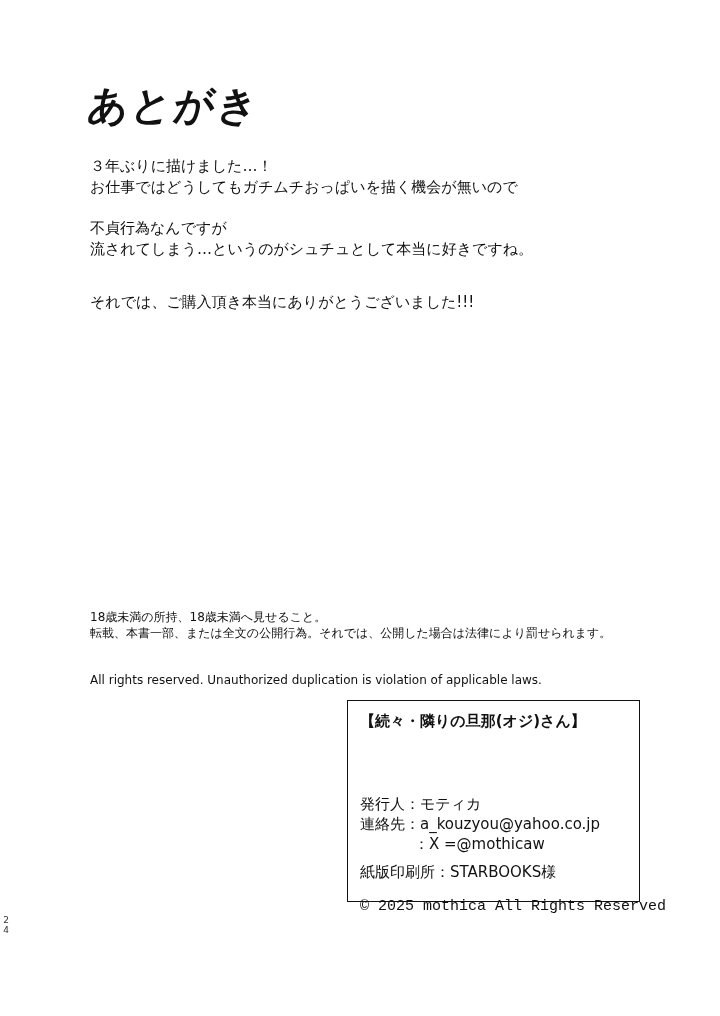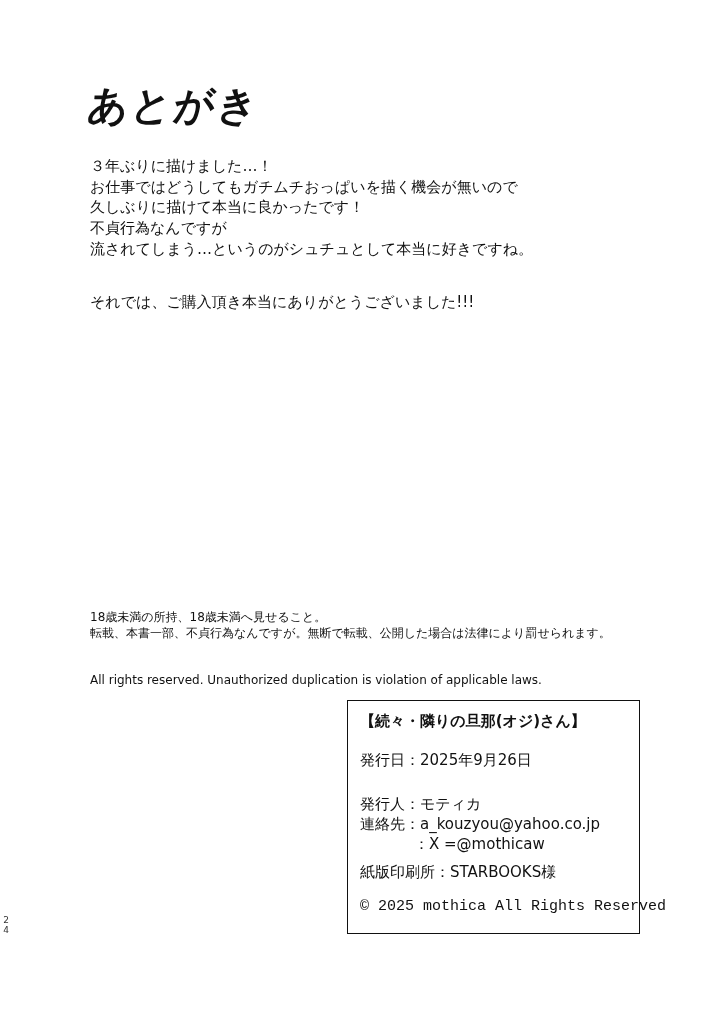--- a/index.html
+++ b/index.html
@@ -21,21 +21,21 @@
   .p2 { top: 218px; }
   .p3 { top: 292px; }
   .notice {
     position: absolute; left: 90px; top: 610px; font-size: 12px; line-height: 15.5px;
     white-space: nowrap; color: #111;
   }
   .rights {
     position: absolute; left: 90px; top: 673px; font-size: 12px; white-space: nowrap; color: #111;
   }
   .colophon {
-    position: absolute; left: 347px; top: 700px; width: 293px; height: 234px;
+    position: absolute; left: 347px; top: 700px; width: 293px; height: 202px;
     border: 1.5px solid #111; box-sizing: border-box;
   }
   .colophon .line {
     position: absolute; left: 12px; font-size: 15px; white-space: nowrap; color: #111;
   }
   .colophon .title { top: 11px; font-weight: bold; font-size: 15px; }
   .colophon .date { top: 50px; }
   .colophon .publisher { top: 94px; }
   .colophon .contact { top: 114px; }
   .colophon .contact2 { top: 134px; left: 66px; }
@@ -48,42 +48,40 @@
   .page-num span { display: block; }
 </style>
 </head>
 <body>
 
 <div class="heading">あとがき</div>
 
 <div class="para p1">
   <div>３年ぶりに描けました…！</div>
   <div>お仕事ではどうしてもガチムチおっぱいを描く機会が無いので</div>
-  <div>久しぶりに描けて本当に良かったです！</div>
 </div>
 
 <div class="para p2">
   <div>不貞行為なんですが</div>
   <div>流されてしまう…というのがシュチュとして本当に好きですね。</div>
 </div>
 
 <div class="para p3">
   <div>それでは、ご購入頂き本当にありがとうございました!!!</div>
 </div>
 
 <div class="notice">
   <div>18歳未満の所持、18歳未満へ見せること。</div>
-  <div>転載、本書一部、不貞行為なんですが。無断で転載、公開した場合は法律により罰せられます。</div>
+  <div>転載、本書一部、または全文の公開行為。それでは、公開した場合は法律により罰せられます。</div>
 </div>
 
 <div class="rights">All rights reserved. Unauthorized duplication is violation of applicable laws.</div>
 
 <div class="colophon">
   <div class="line title">【続々・隣りの旦那(オジ)さん】</div>
-  <div class="line date">発行日：2025年9月26日</div>
   <div class="line publisher">発行人：モティカ</div>
   <div class="line contact">連絡先：a_kouzyou@yahoo.co.jp</div>
   <div class="line contact2">：X =@mothicaw</div>
   <div class="line printer">紙版印刷所：STARBOOKS様</div>
   <div class="line copyright">© 2025 mothica All Rights Reserved</div>
 </div>
 
 <div class="page-num">
   <span>2</span>
   <span>4</span>

